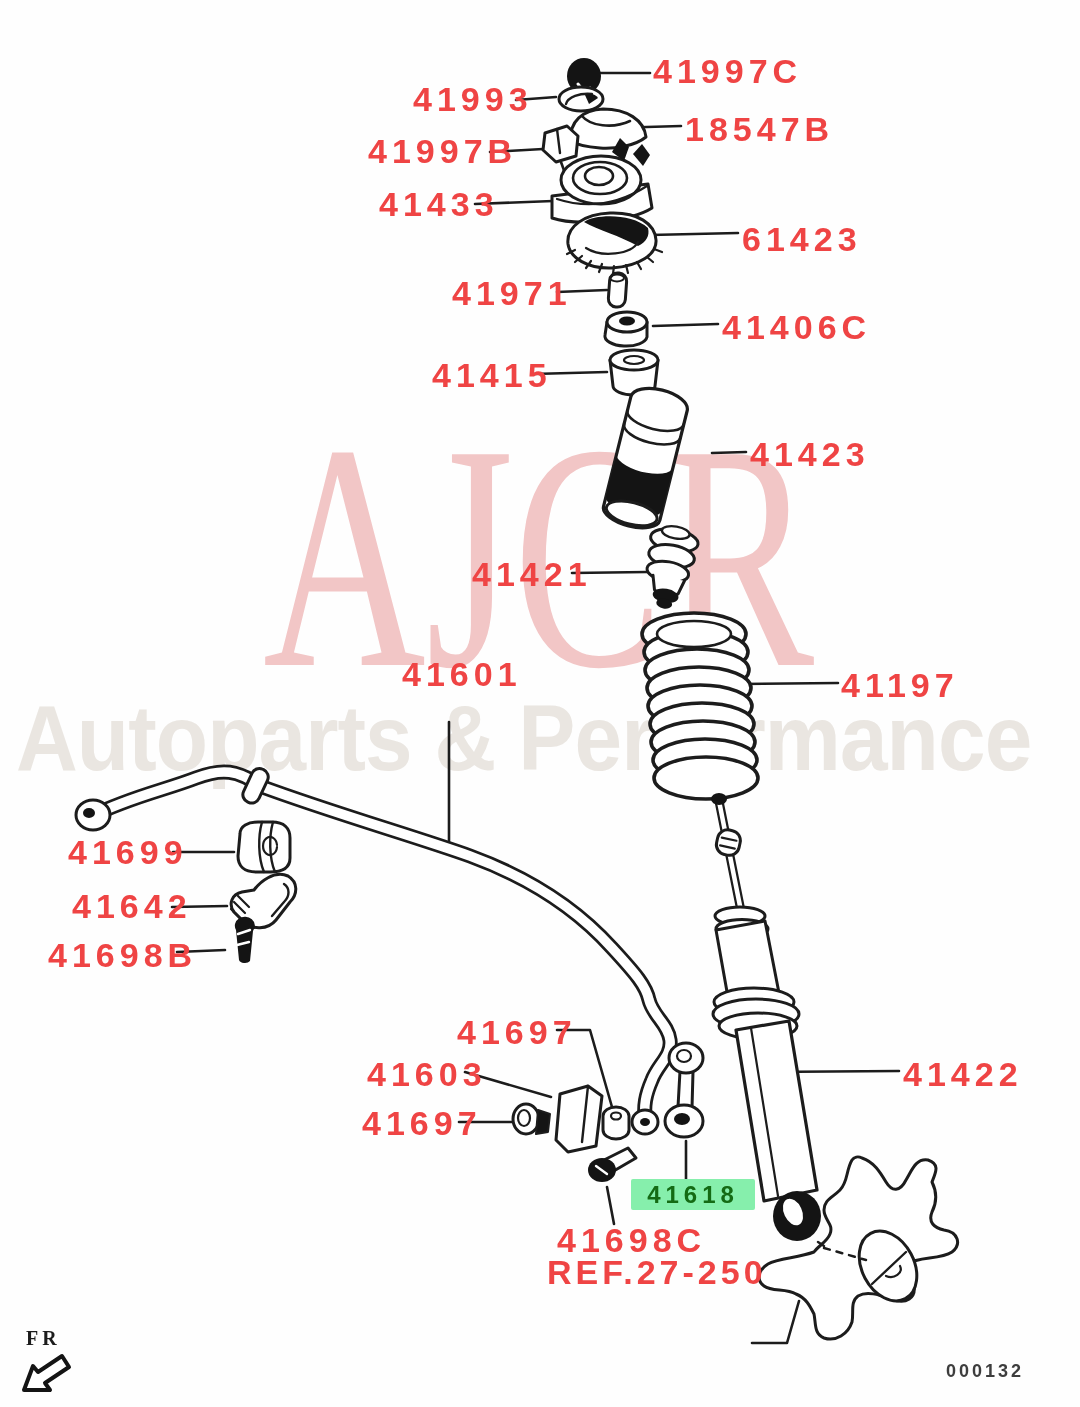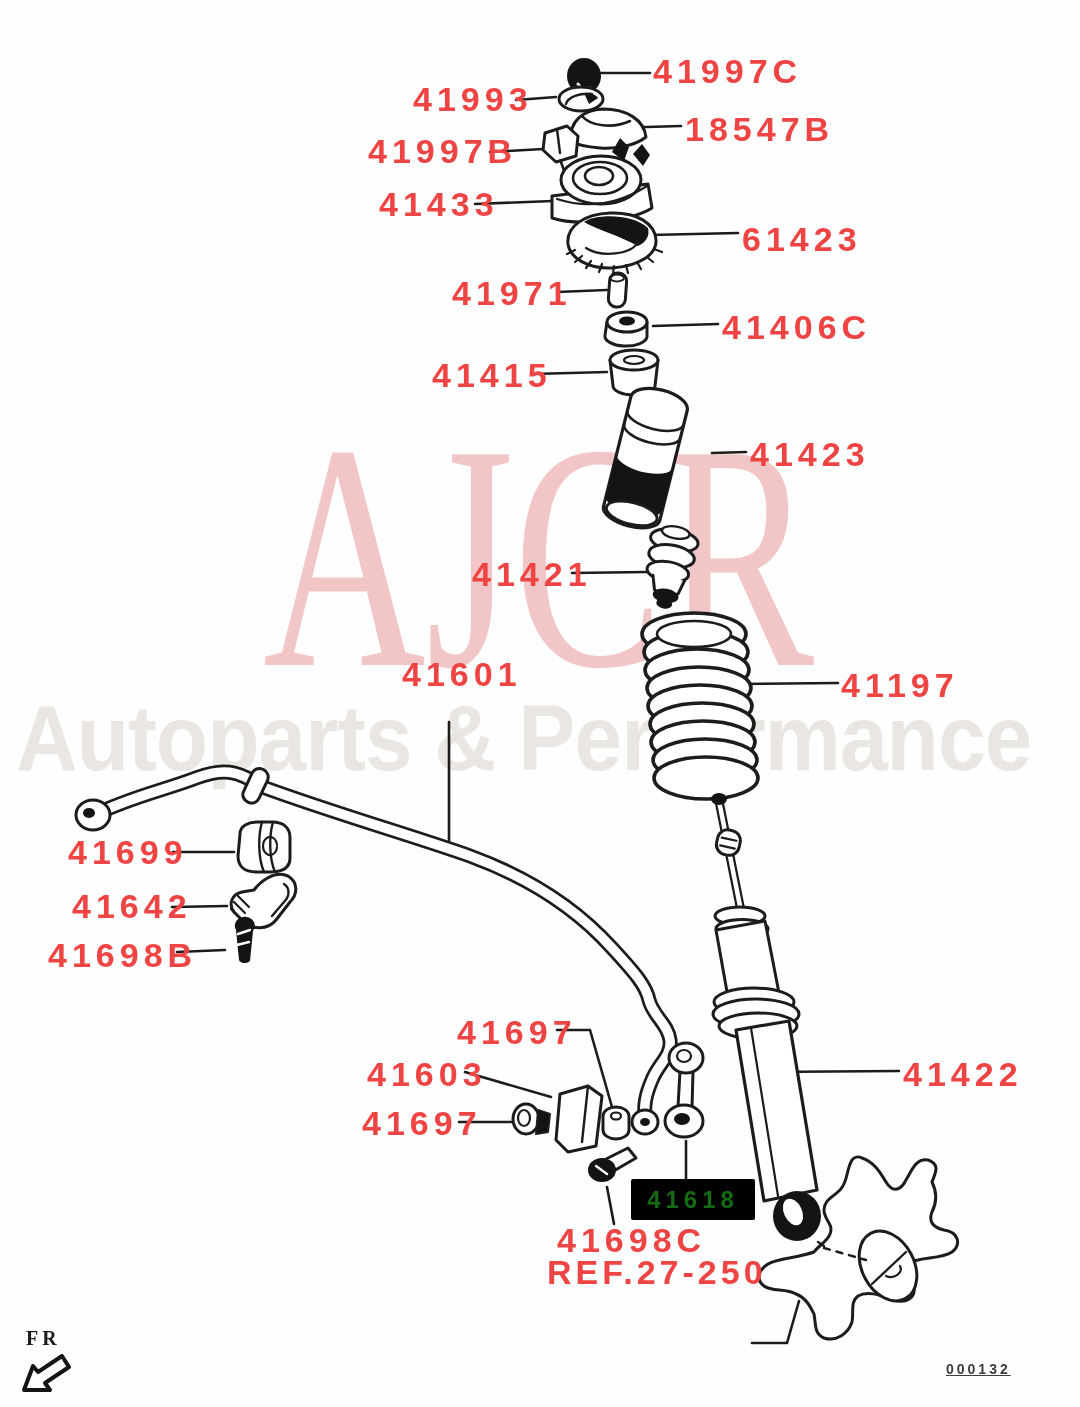--- a/index.html
+++ b/index.html
@@ -28,32 +28,32 @@
   }
   svg.art{position:absolute;left:0;top:0;}
   
   .lbl{
     position:absolute;
     font-size:34px;line-height:25px;font-weight:700;
     letter-spacing:5px;color:#ef4444;white-space:nowrap;
   }
   .lbl.small-gap{letter-spacing:4px;}
   .hl{
-    position:absolute;left:631px;top:1179px;width:124px;height:41px;
-    background:#000000;border-radius:2px;
+    position:absolute;left:631px;top:1179px;width:124px;height:31px;
+    background:#86efac;border-radius:2px;
     display:flex;align-items:center;justify-content:center;
   }
   .hl .lbl{position:static;color:#146b14;font-size:24px;}
   .fr{
     position:absolute;left:26px;top:1327px;
     font-size:20px;font-weight:700;letter-spacing:4px;color:#1c1c1c;font-family:Liberation Serif, serif;
   }
   .sheet{
     position:absolute;left:946px;top:1361px;
-    font-size:14px;font-weight:700;letter-spacing:3px;color:#3d3d3d;text-decoration:underline;
+    font-size:18px;font-weight:700;letter-spacing:3px;color:#3d3d3d;
   }
 </style>
 </head>
 <body>
 
 <div id="stage">
 
   <div class="wm-brand">AJCR</div>
   <div class="wm-tagline">Autoparts &amp; Performance</div>
 

